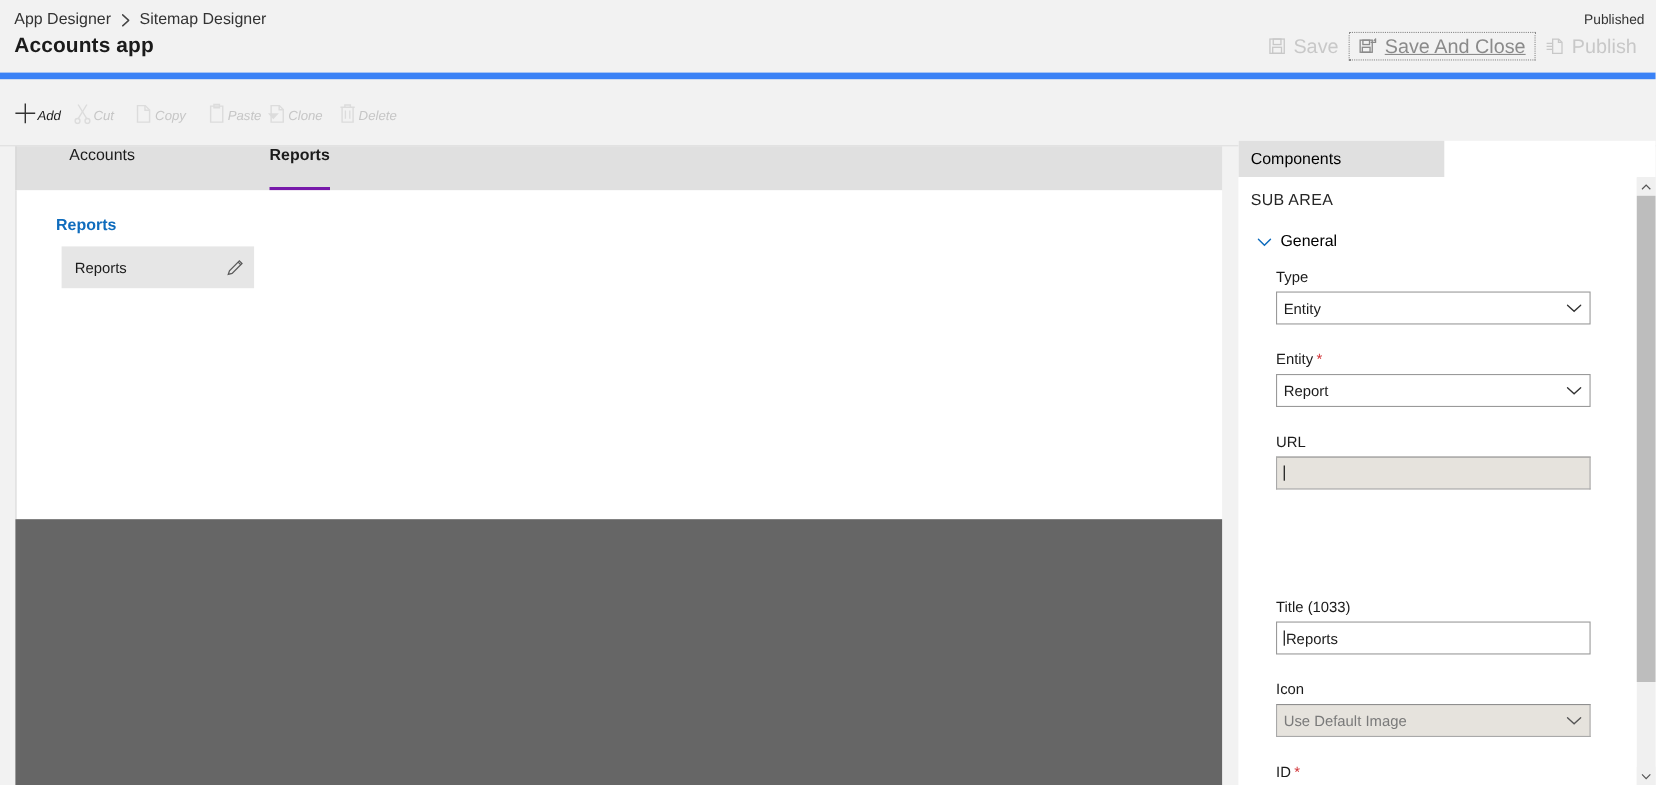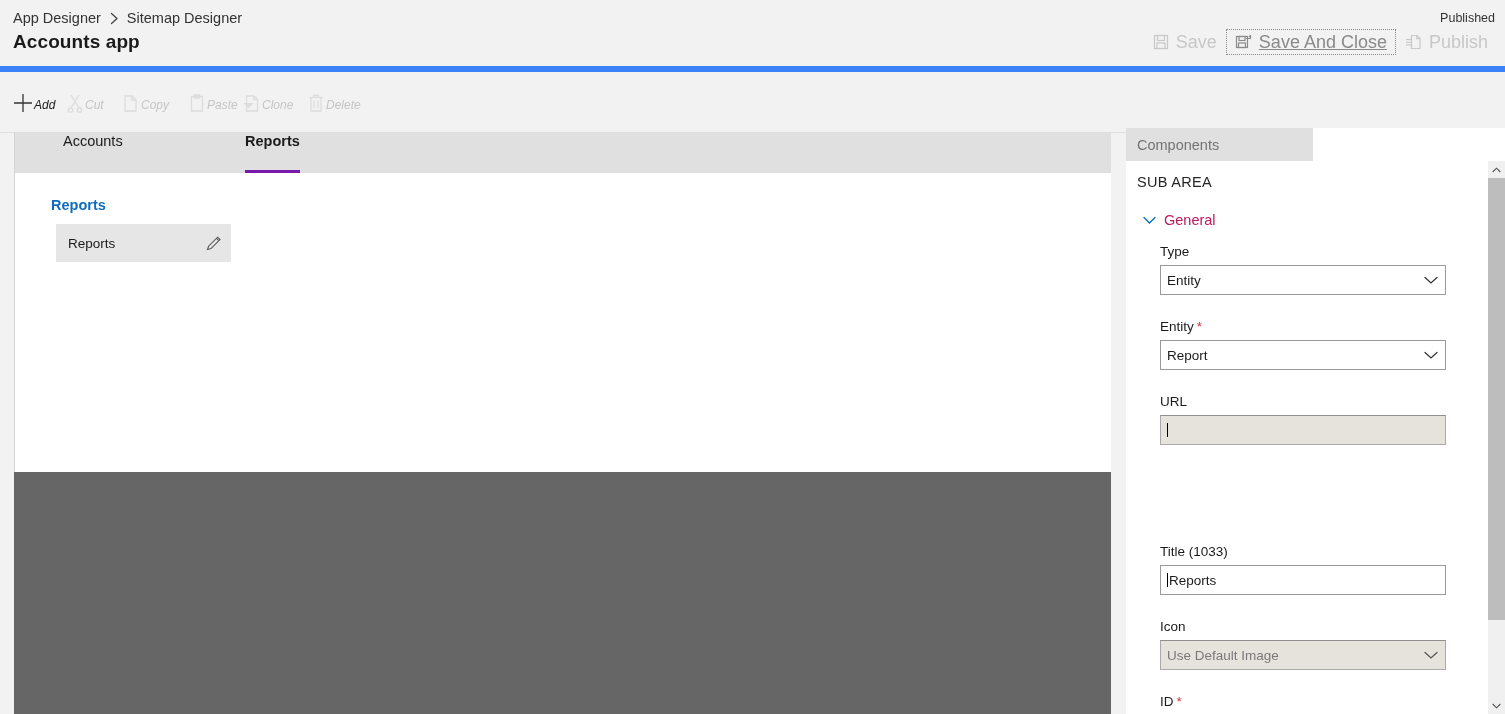--- a/index.html
+++ b/index.html
@@ -58,29 +58,29 @@
         display:flex;align-items:center;box-sizing:border-box;}
   .tile .tlabel{margin-left:12px;font-size:13.5px;color:#1b1b1b;flex:1;}
   .tile .pencil{width:34px;display:flex;align-items:center;justify-content:center;}
 
   .shade{position:absolute;left:14px;top:472px;width:1097px;height:242px;background:#666666;}
 
   
   .panel{position:absolute;left:1126px;top:128px;width:379px;height:586px;background:#ffffff;}
   .ptabs{position:absolute;left:0;top:0;width:379px;height:33px;}
   .ptab{position:absolute;top:0;height:33px;display:flex;align-items:center;
-        font-size:14.5px;color:#737373;box-sizing:border-box;}
+        font-size:14.5px;color:#000000;box-sizing:border-box;}
   .ptab.inactive{background:#e0e0e0;}
   .ptab.active{background:#ffffff;font-weight:bold;}
 
   .pbody{position:absolute;left:0;top:33px;width:379px;height:553px;background:#fff;overflow:hidden;}
   .subarea{position:absolute;left:11px;top:13px;font-size:14.5px;color:#262626;letter-spacing:0.3px;}
   .genrow{position:absolute;left:17px;top:51px;display:flex;align-items:center;}
   .genrow .gchev{display:inline-flex;margin-right:8px;}
-  .genlabel{font-size:14.5px;color:#be185d;}
+  .genlabel{font-size:14.5px;color:#000000;}
 
   .field{position:absolute;left:34px;width:286px;}
   .flabel{font-size:13.5px;color:#1b1b1b;margin-bottom:6px;}
   .req{color:#d13438;margin-left:3px;}
   .ctl{position:relative;height:28px;border:1px solid #9a9a9a;background:#fff;box-sizing:border-box;
        display:flex;align-items:center;}
   .ctl .cval{font-size:13.5px;color:#1b1b1b;padding-left:6px;flex:1;white-space:nowrap;overflow:hidden;}
   .ctl .chev{width:28px;display:flex;align-items:center;justify-content:center;}
   .ctl.disabled{background:#e6e3dd;border:1px solid #a9a9a9;border-top-color:#8f8f8f;}
   .ctl.disabled .cval{color:#7a7a7a;}

